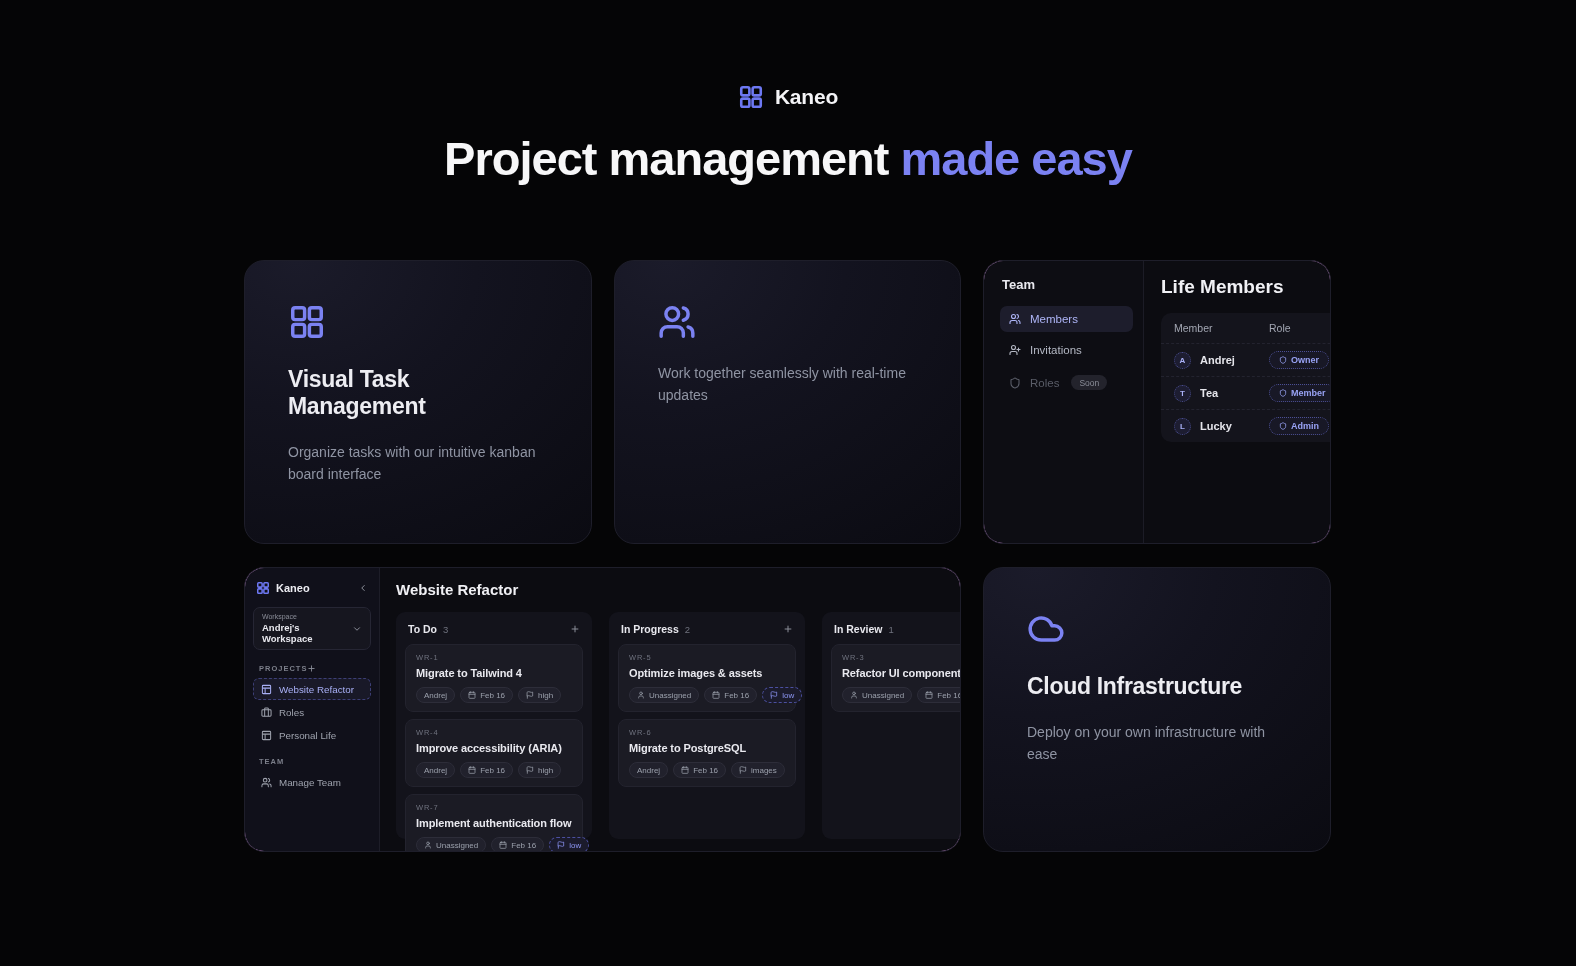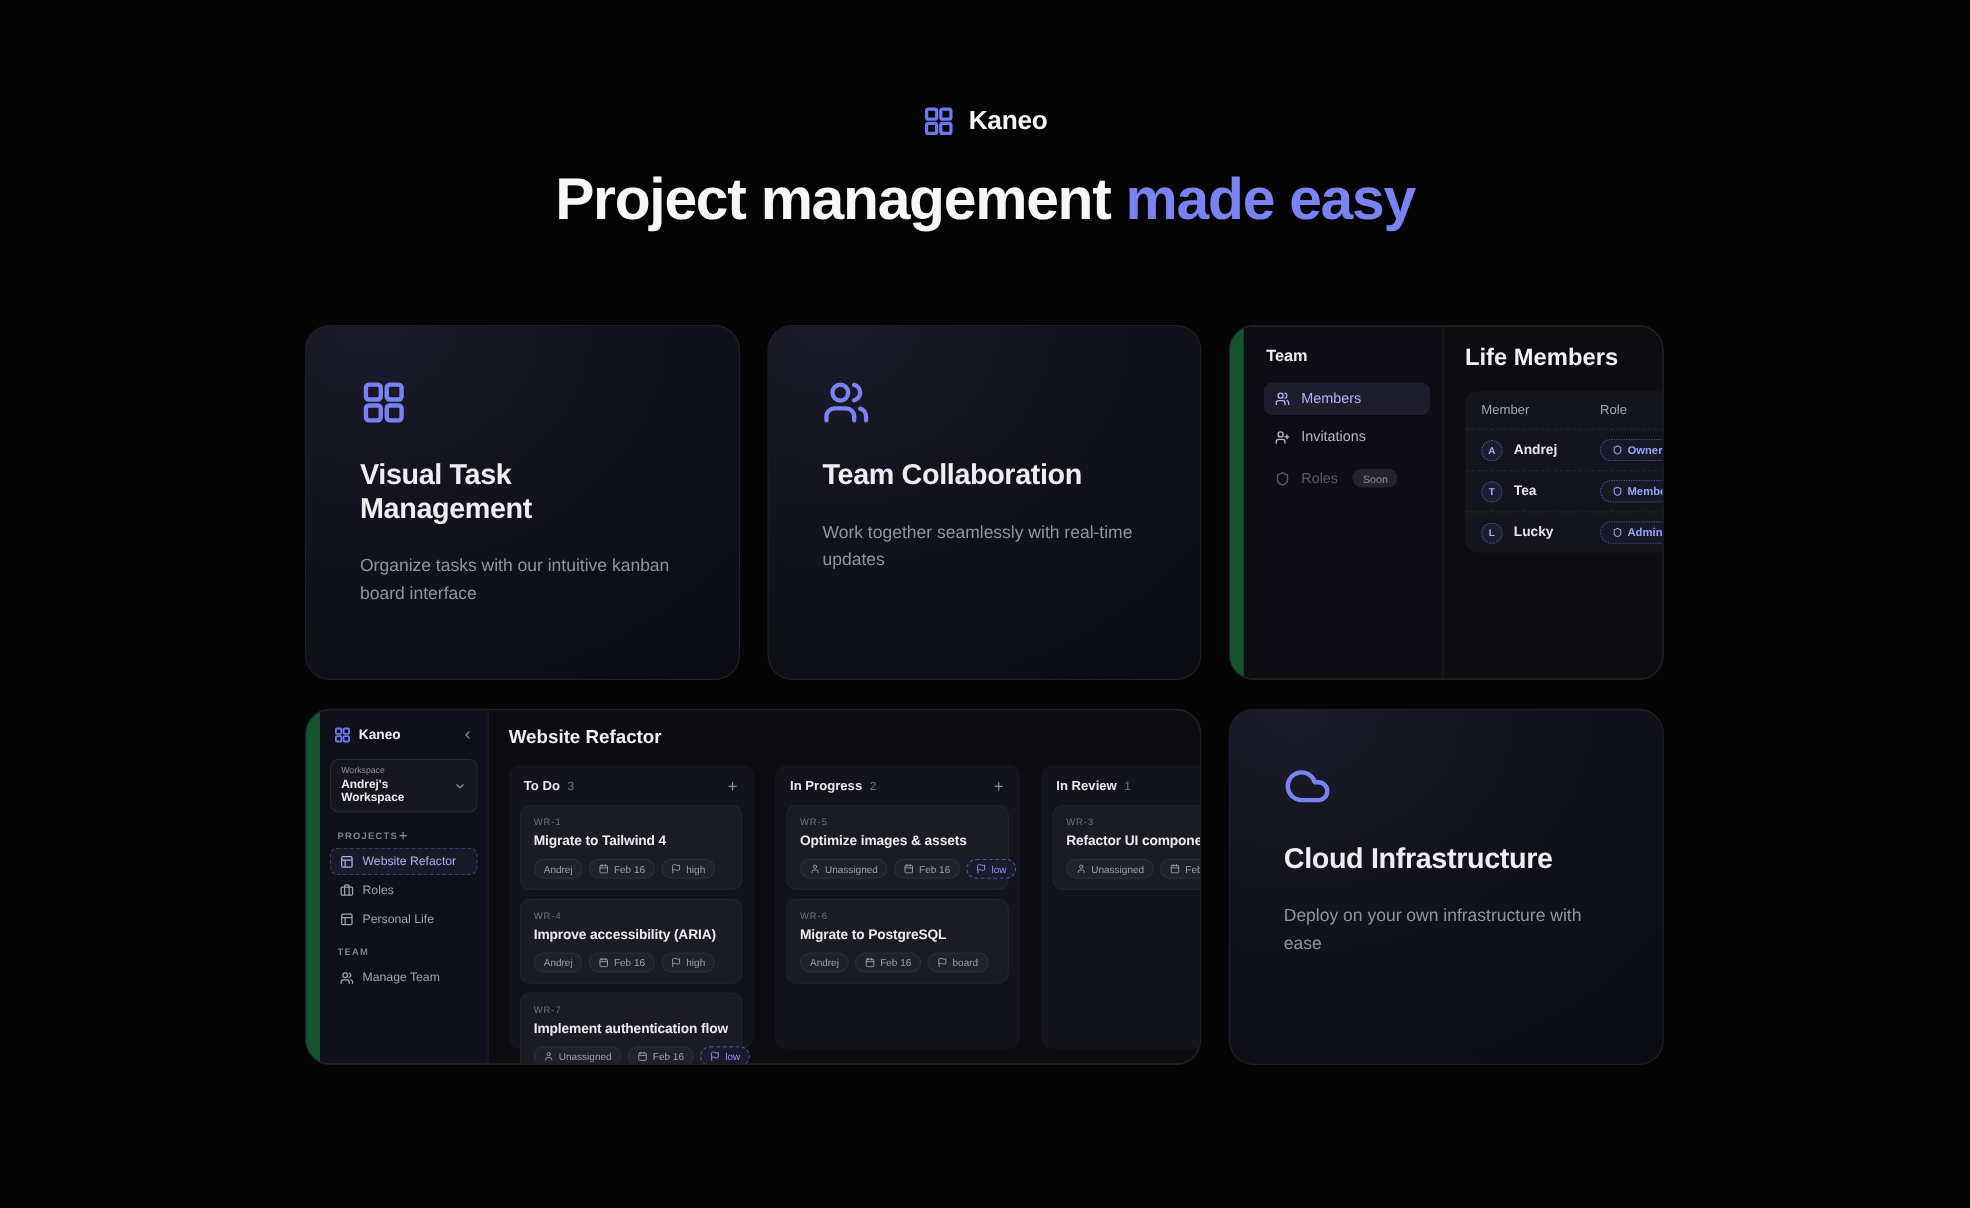--- a/index.html
+++ b/index.html
@@ -26,21 +26,21 @@
     grid-template-columns:348px 347px 348px;
     grid-template-rows:284px 285px;
     gap:23px 22px;
   }
   .card {
     border-radius:20px;
     border:1px solid #1e1e2a;
     background:radial-gradient(130% 130% at 15% 0%, #1b1b2a 0%, #13131f 40%, #0b0b12 100%);
     overflow:hidden;
   }
-  .card.app { background:#14532d;padding-left:11px; }
+  .card.app { background:#f0abfc; }
 
   
   .feature { padding:42px 43px; }
   .feature-icon { color:#7b82f2; }
   .feature-title { margin-top:25px; font-size:23px; font-weight:700; color:#ededf2; letter-spacing:-0.3px; }
   .feature-desc { margin-top:21px; font-size:14px; line-height:1.58; color:#8f94a3; max-width:268px; }
 
   
   .team-wrap { display:flex; height:100%; }
   .team-sidebar { width:160px; flex:none; border-right:1px solid #1c1c26; padding:16px 10px 0 16px; background:#0d0d13; }
@@ -128,21 +128,20 @@
 
   <div class="card feature">
     <span class="feature-icon">
       <svg width="38" height="38" viewBox="0 0 24 24" fill="none" stroke="currentColor" stroke-width="2.2" stroke-linecap="round" stroke-linejoin="round">
         <path d="M16 21v-2a4 4 0 0 0-4-4H6a4 4 0 0 0-4 4v2"></path>
           <circle cx="9" cy="7" r="4"></circle>
         <path d="M22 21v-2a4 4 0 0 0-3-3.87"></path>
           <path d="M16 3.13a4 4 0 0 1 0 7.75"></path>
       </svg>
     </span>
-    <div class="feature-title">Team Collaboration</div>
     <div class="feature-desc">Work together seamlessly with real-time updates</div>
   </div>
 
   <div class="card app">
     <div class="team-wrap">
       <div class="team-sidebar">
         <div class="team-sidebar-title">Team</div>
         <div class="team-nav-item active">
           <span>
             <svg width="12" height="12" viewBox="0 0 24 24" fill="none" stroke="currentColor" stroke-width="2.2" stroke-linecap="round" stroke-linejoin="round">
@@ -457,21 +456,21 @@
                       <rect width="18" height="18" x="3" y="4" rx="2"></rect>
                       <path d="M3 10h18"></path>
                     </svg>
                   <span>Feb 16</span>
                 </span>
                 <span class="badge">
                   <svg width="8" height="8" viewBox="0 0 24 24" fill="none" stroke="currentColor" stroke-width="2.2" stroke-linecap="round" stroke-linejoin="round">
                       <path d="M4 15s1-1 4-1 5 2 8 2 4-1 4-1V3s-1 1-4 1-5-2-8-2-4 1-4 1z"></path>
                       <line x1="4" x2="4" y1="22" y2="15"></line>
                     </svg>
-                  <span>board</span>
+                  <span>images</span>
                 </span>
               </div>
             </div>
           </div>
 
           <div class="kb-col">
             <div class="kb-col-head">
               <span class="kb-col-name">In Review</span>
               <span class="kb-col-count">1</span>
             </div>

